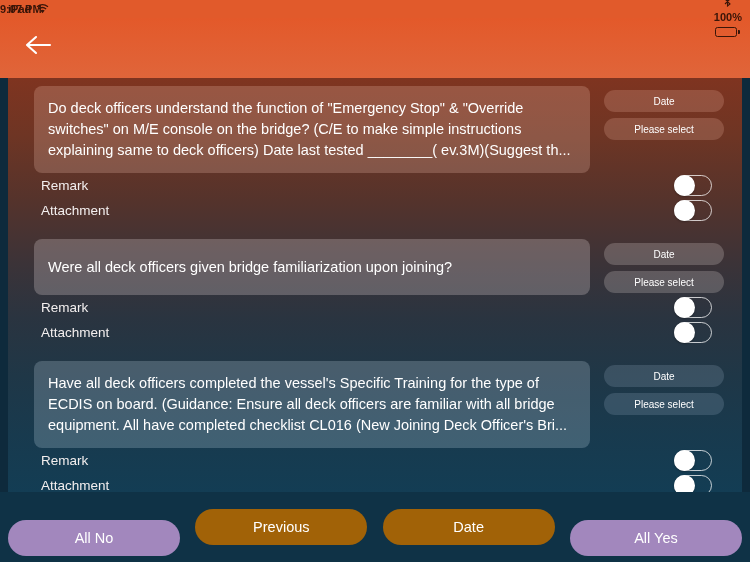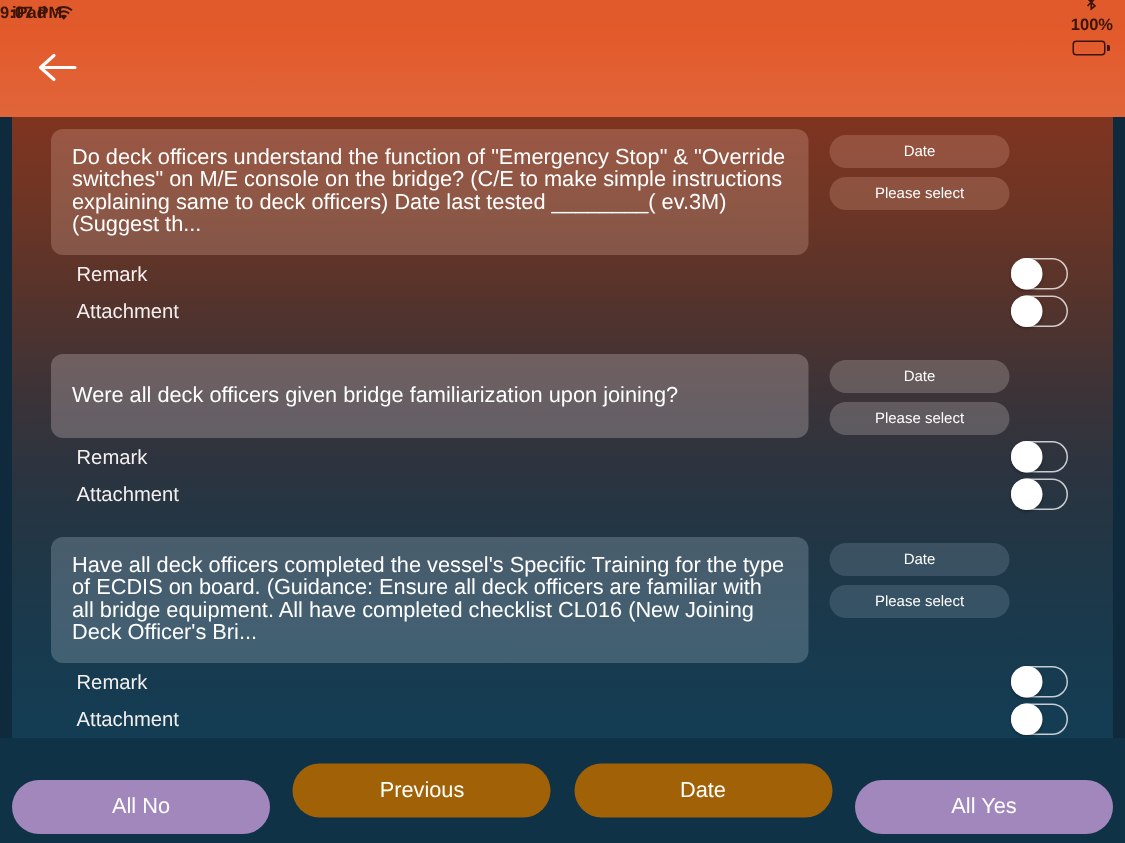--- a/index.html
+++ b/index.html
@@ -105,26 +105,26 @@
   .q-group { position: relative; }
 
   .q-row {
     position: relative;
     display: flex;
     padding: 8px 0 0 0;
   }
 
   .q-card {
     margin-left: 26px;
-    width: 505px;
+    width: 556px;
     border-radius: 8px;
     padding: 12px 14px;
     color: #ffffff;
     font-size: 14.5px;
-    line-height: 15px;
+    line-height: 21px;
     min-height: 56px;
     display: flex;
     align-items: center;
   }
   .q-card.tone-1 { background: rgba(255, 210, 190, 0.22); }
   .q-card.tone-2 { background: rgba(235, 225, 225, 0.26); }
   .q-card.tone-3 { background: rgba(215, 230, 245, 0.22); }
 
   .q-side {
     margin-left: 14px;
@@ -151,21 +151,21 @@
 
   .sub-row {
     display: flex;
     align-items: center;
     height: 25px;
     padding-left: 33px;
     padding-right: 30px;
     color: #f3efef;
     font-size: 13.5px;
   }
-  .sub-row .label { flex: 1; margin-left: 10px; }
+  .sub-row .label { flex: 1; }
 
   .toggle {
     width: 38px; height: 21px;
     border-radius: 11px;
     border: 1.2px solid rgba(255,255,255,0.75);
     position: relative;
     background: transparent;
     cursor: pointer;
     flex: 0 0 auto;
   }

